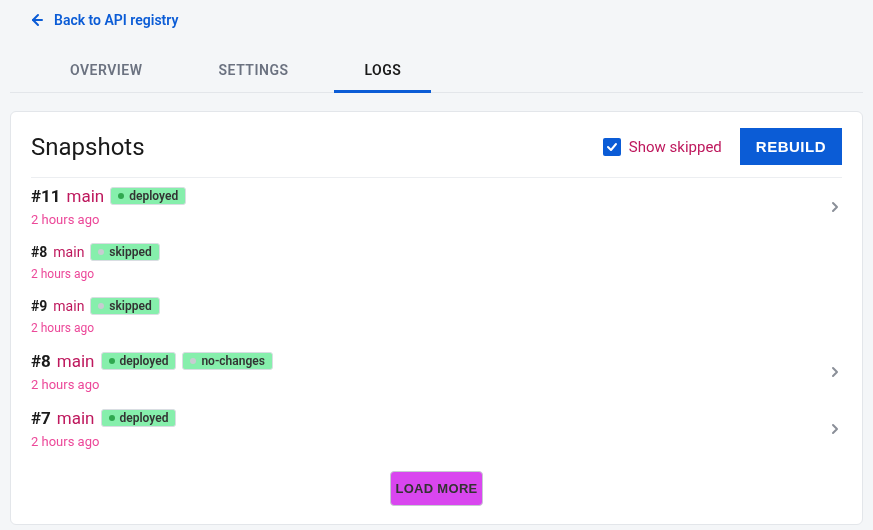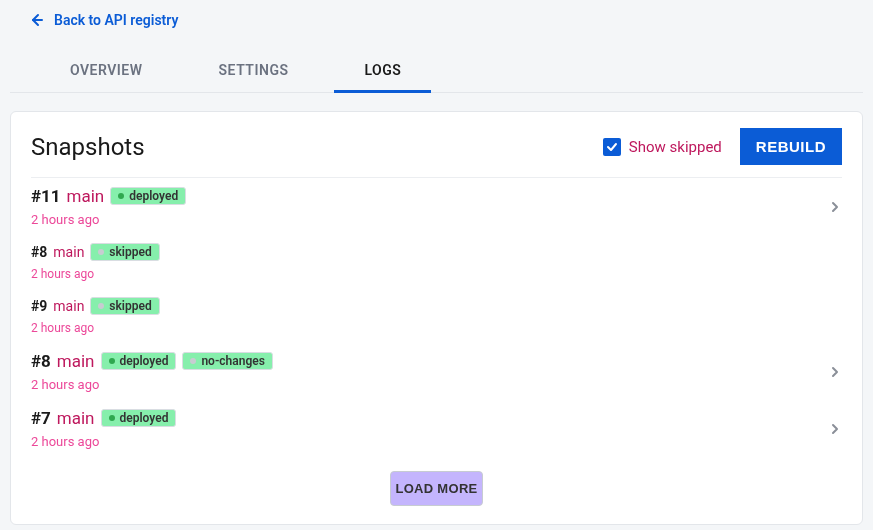--- a/index.html
+++ b/index.html
@@ -123,21 +123,21 @@
       background: #86efac;
     }
     .dot { width: 6px; height: 6px; border-radius: 50%; display: inline-block; }
     .dot-green { background: #2fa84f; }
     .dot-gray { background: #c7ccd1; }
     .chevron { color: #8a8f98; }
     .chevron svg { display: block; }
     .snapshot-spacer { height: 4px; }
     .load-more-wrap { display: flex; justify-content: center; padding-top: 14px; }
     .btn-outline {
-      background: #c4b5fd;
+      background: #d946ef;
       border: 1px solid #c7ccd1;
       border-radius: 4px;
       padding: 9px 4px;
       font-weight: 700;
       font-size: 13px;
       letter-spacing: 0.3px;
       cursor: pointer;
       color: #333;
     }
   </style>

